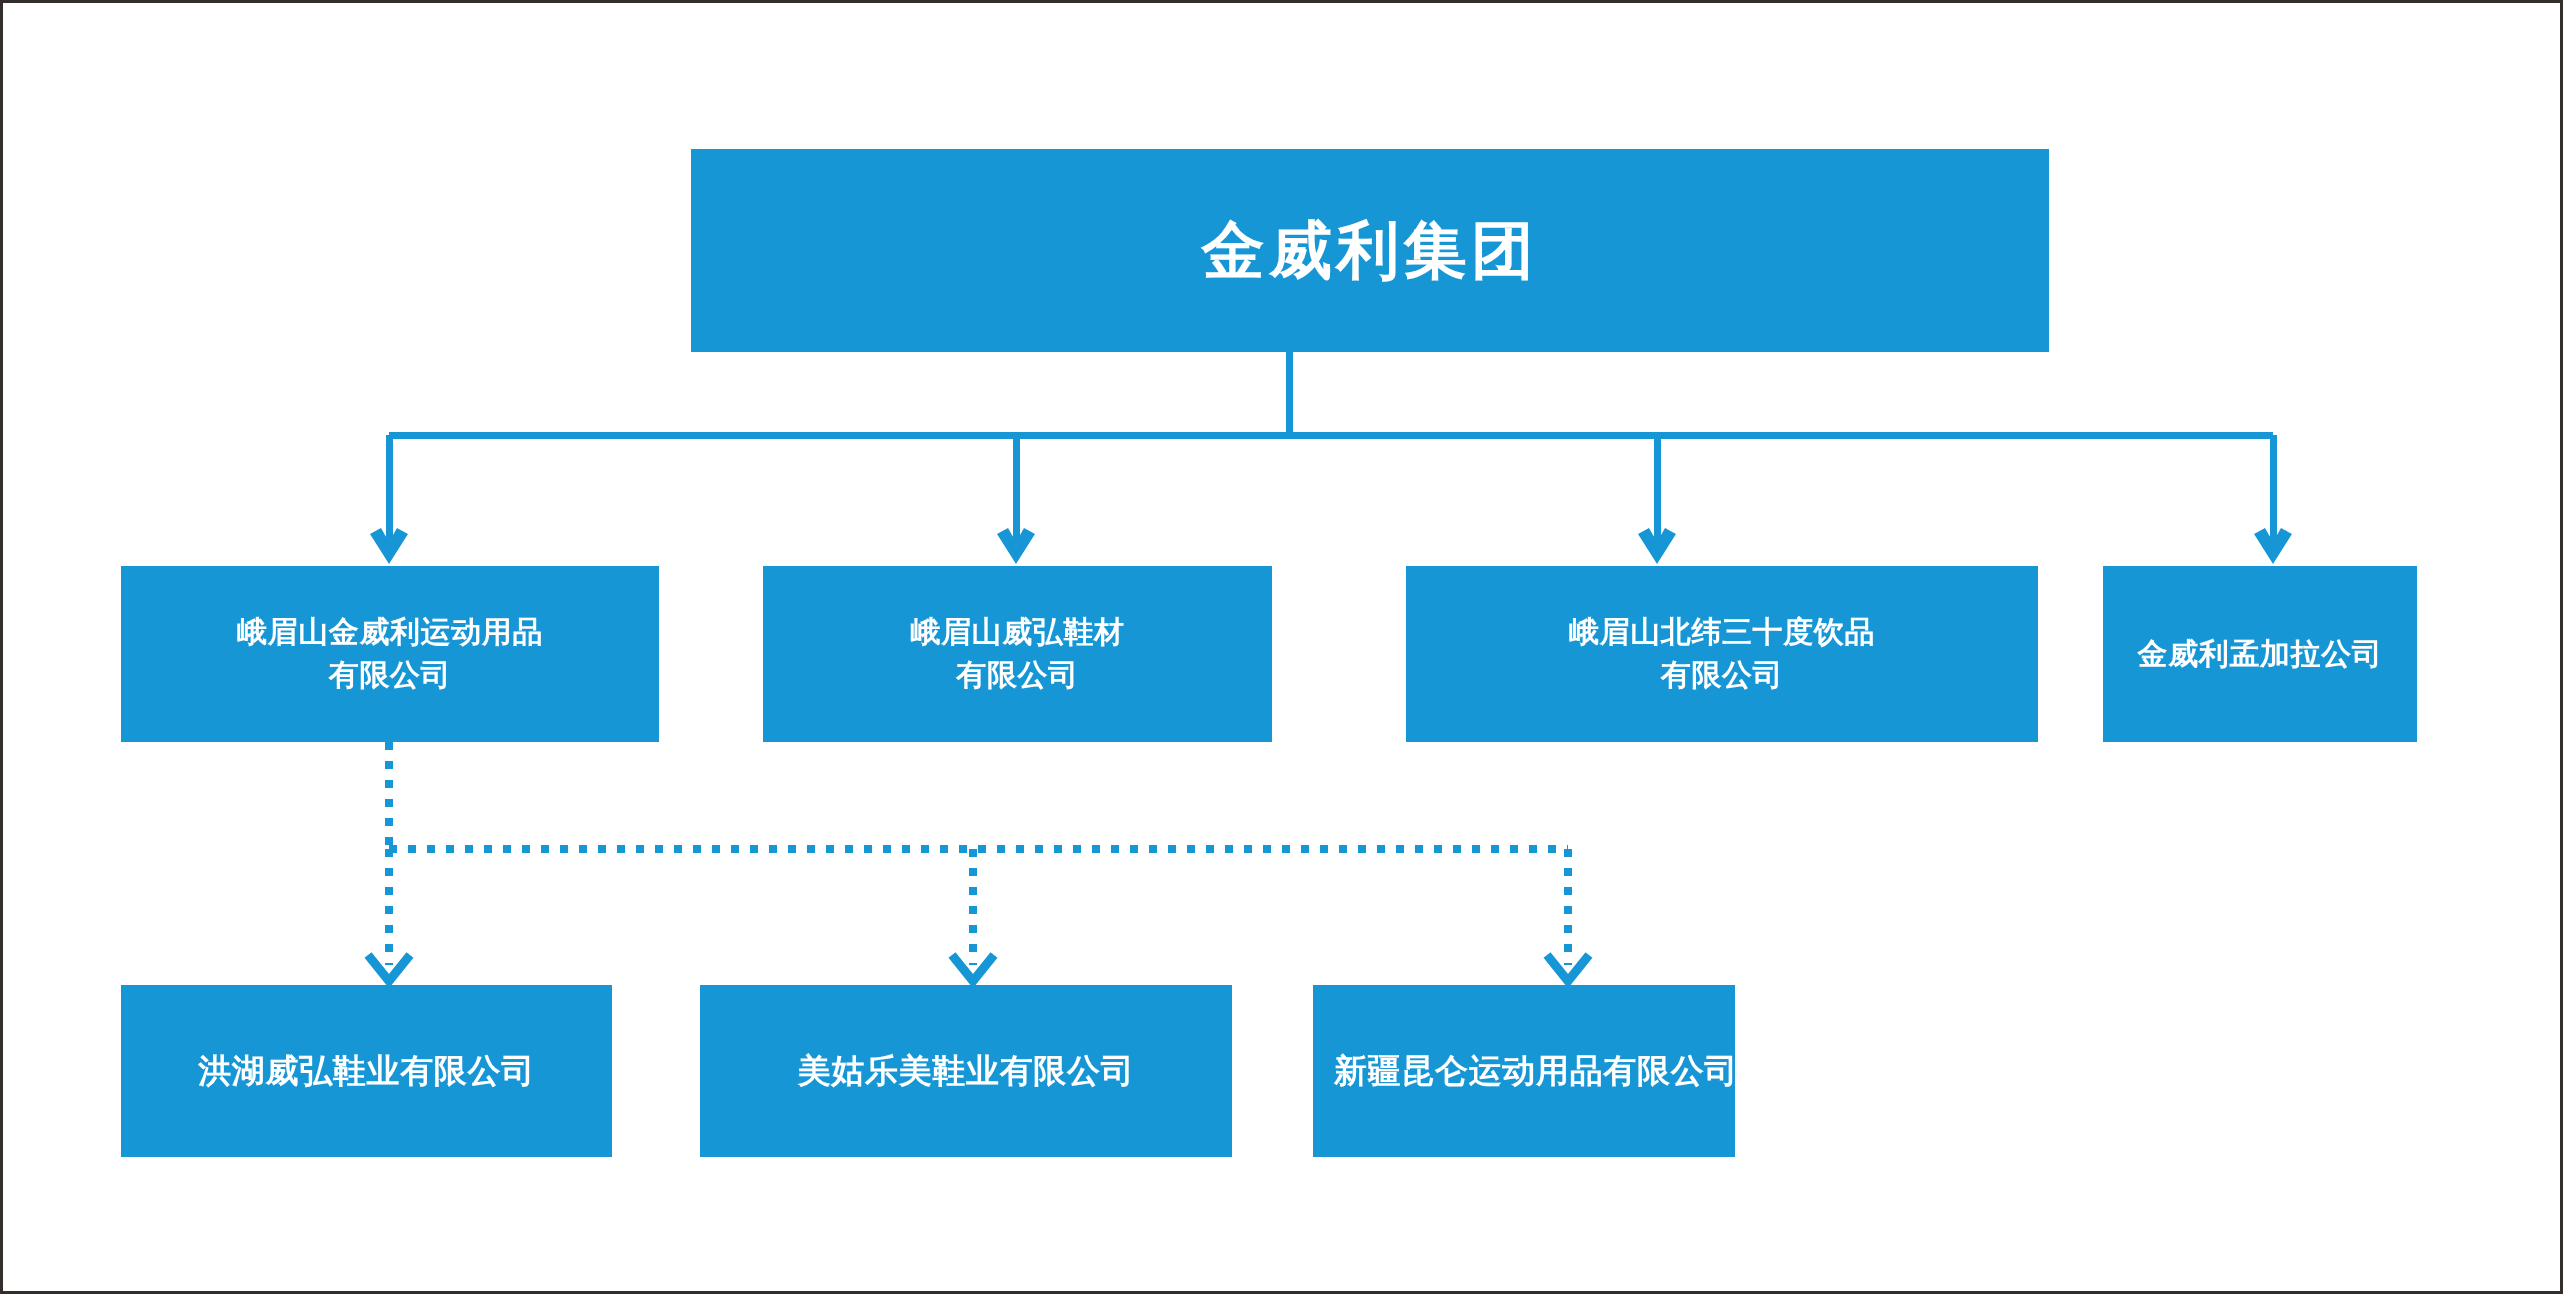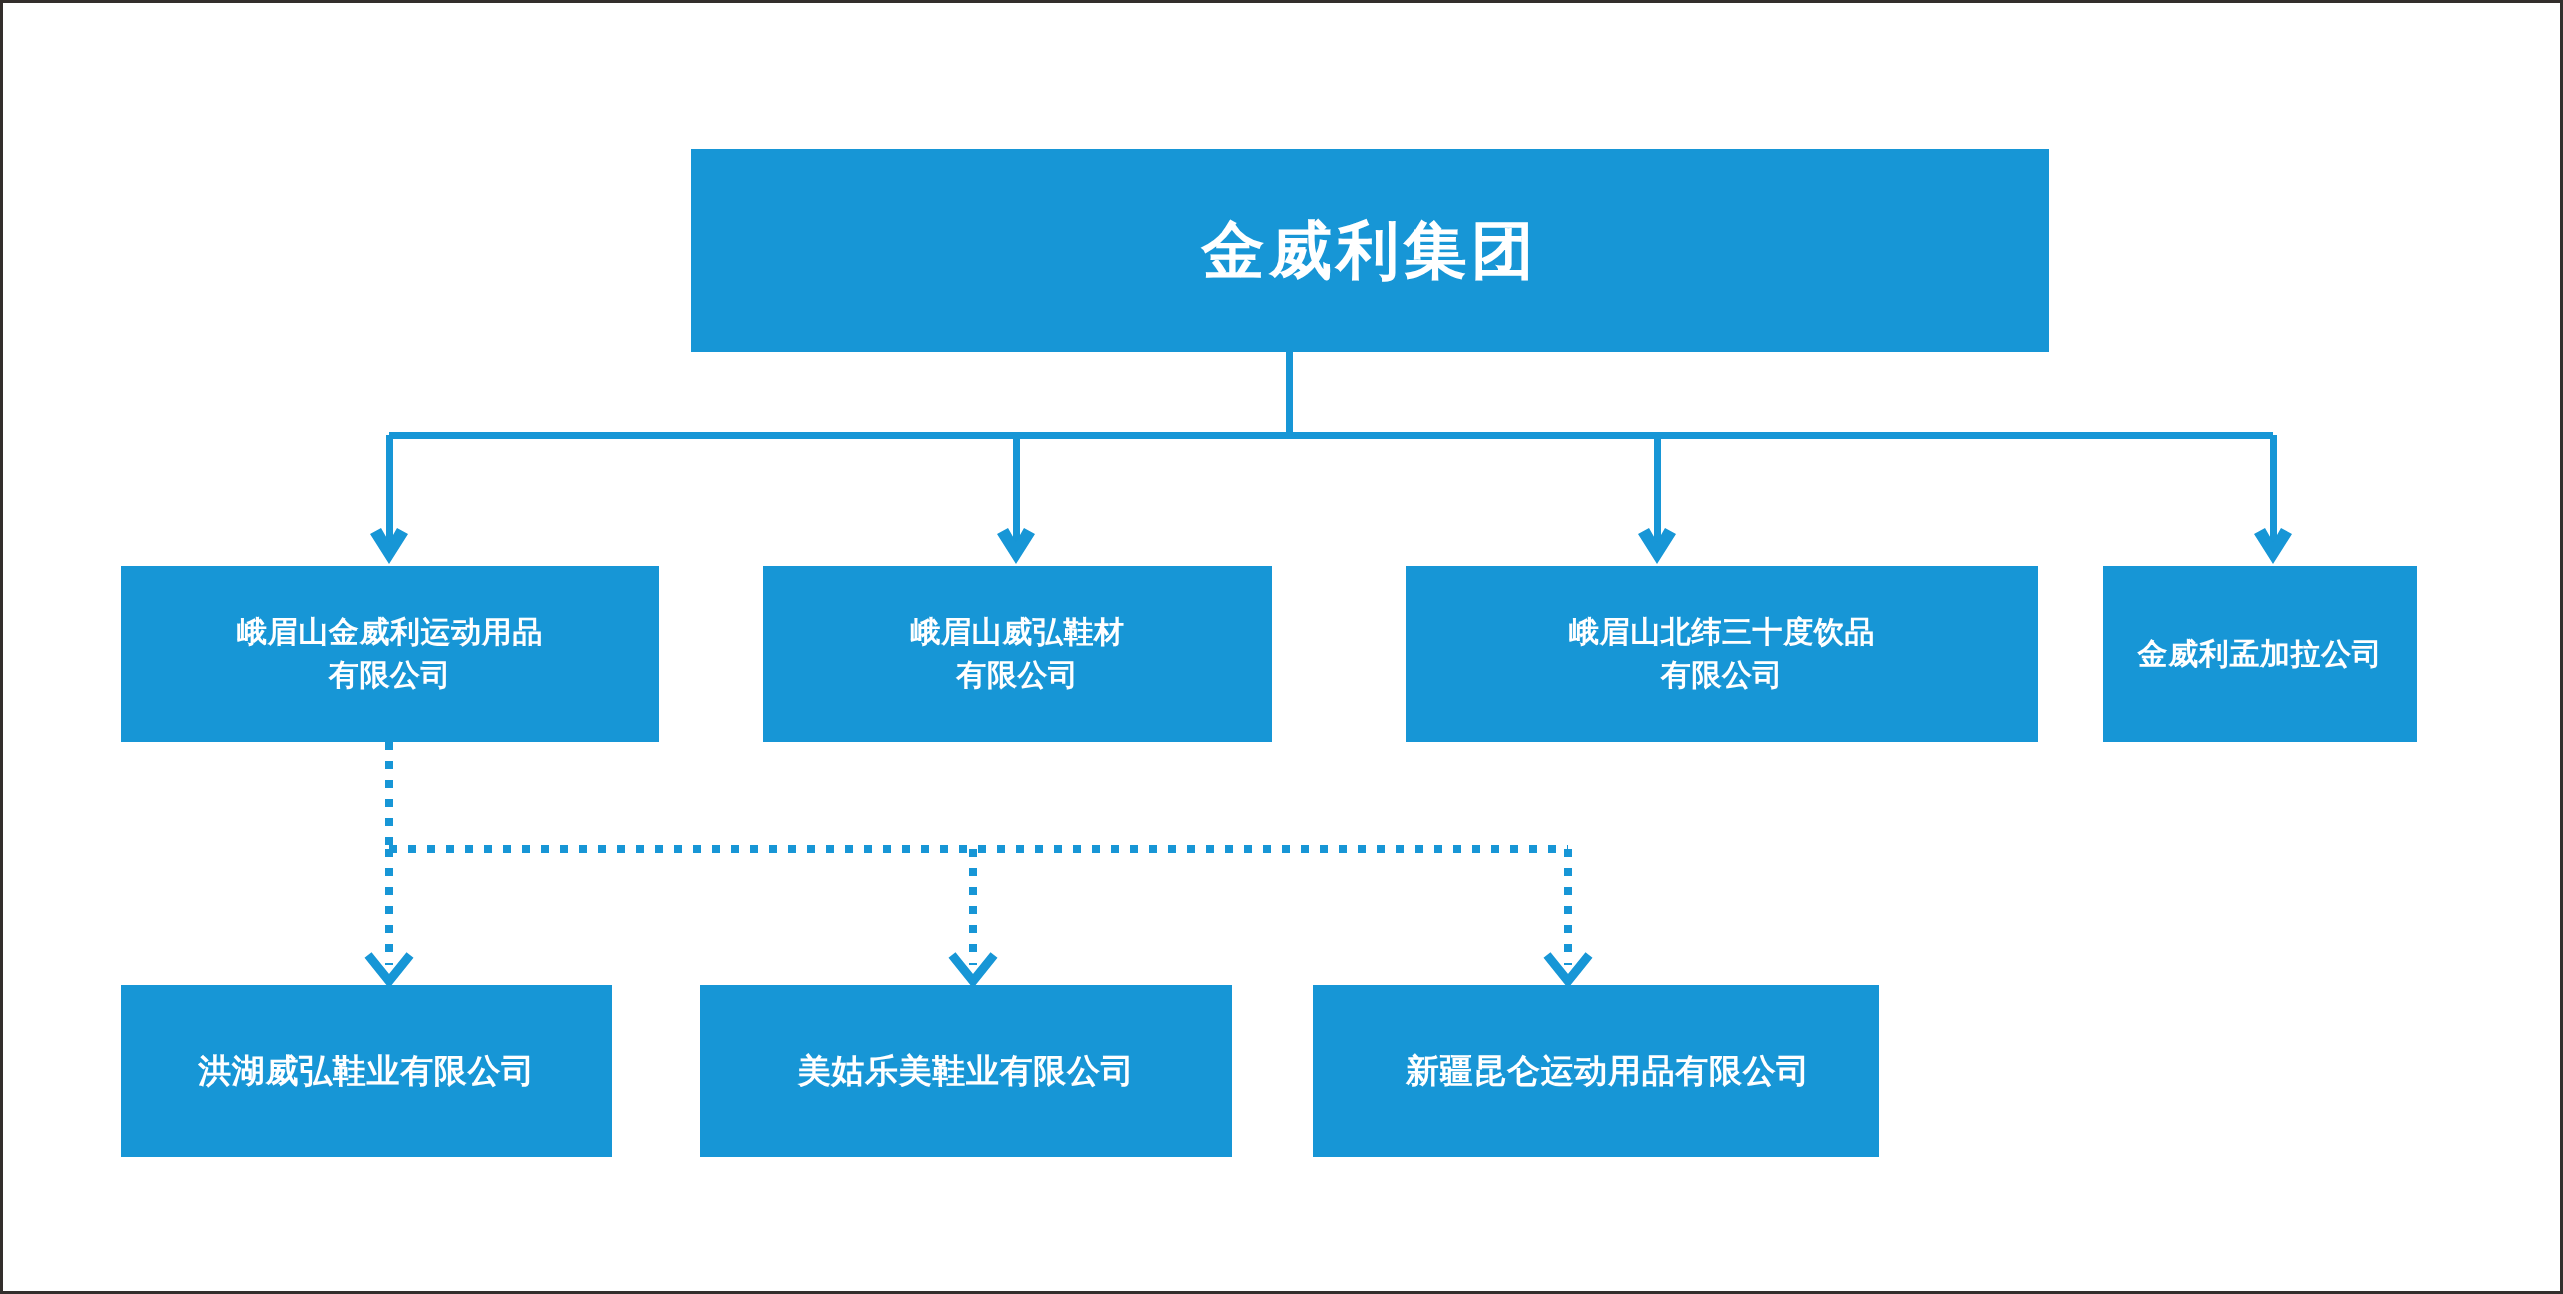--- a/index.html
+++ b/index.html
@@ -53,21 +53,21 @@
   }
   .lvl2 { height: 176px; top: 563px; font-size: 30px; }
   .lvl2-a { left: 118px;  width: 538px; }
   .lvl2-b { left: 760px;  width: 509px; }
   .lvl2-c { left: 1403px; width: 632px; }
   .lvl2-d { left: 2100px; width: 314px; }
 
   .lvl3 { height: 172px; top: 982px; font-size: 33px; }
   .lvl3-a { left: 118px;  width: 491px; font-family: Liberation Serif, serif; }
   .lvl3-b { left: 697px;  width: 532px; }
-  .lvl3-c { left: 1310px; width: 566px; padding-left: 24px; }
+  .lvl3-c { left: 1310px; width: 422px; padding-left: 24px; }
 
   .node-line { display: block; }
 </style>
 </head>
 <body>
 
 <div id="canvas">
 
   <svg id="svg-layer" viewBox="0 0 2563 1294">
 

